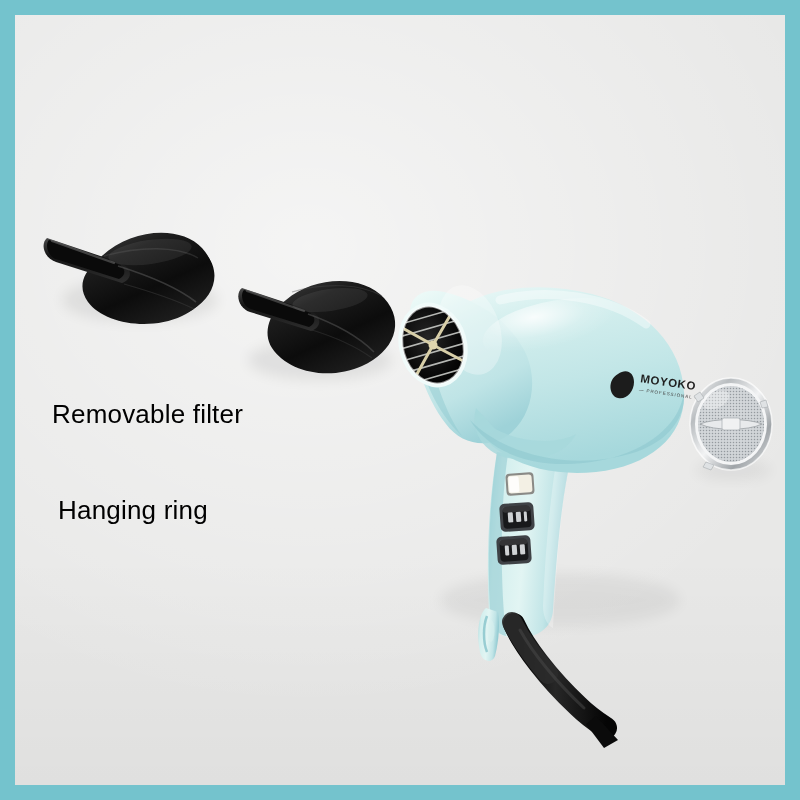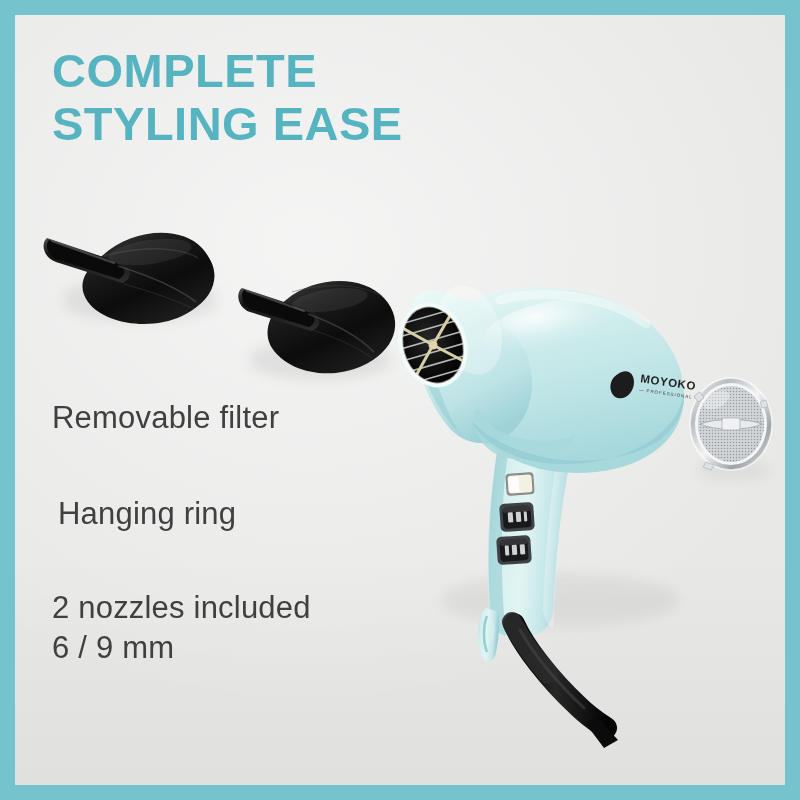--- a/index.html
+++ b/index.html
@@ -51,22 +51,22 @@
     font-weight: 700;
     letter-spacing: 0.5px;
     text-transform: uppercase;
     white-space: pre-line;
   }
 
   
   .feature {
     position: absolute;
     left: 52px;
-    color: #404040;
-    font-size: 31px;
+    color: #000000;
+    font-size: 26px;
     line-height: 1.30;
     font-weight: 400;
     letter-spacing: 0.2px;
     white-space: pre-line;
   }
   #feature-0 { top: 398px; }
   #feature-1 { top: 494px; margin-left: 6px; }
   #feature-2 { top: 588px; }
 
   
@@ -367,23 +367,19 @@
       <rect x="722" y="418" width="18" height="12" rx="2" fill="#f0f1f2" stroke="#a8adb1" stroke-width="0.7"></rect>
 
       <ellipse cx="731" cy="424" rx="41" ry="46" fill="none" stroke="#ffffff" stroke-width="1.6" opacity="0.7"></ellipse>
       <path d="M694 396 L 700 392 L 704 398 L 698 402 Z" fill="#dfe2e4" stroke="#a6abaf" stroke-width="0.6"></path>
       <path d="M760 402 L 766 400 L 768 407 L 762 408 Z" fill="#dfe2e4" stroke="#a6abaf" stroke-width="0.6"></path>
       <path d="M706 462 L 714 465 L 711 470 L 703 467 Z" fill="#dfe2e4" stroke="#a6abaf" stroke-width="0.6"></path>
       <ellipse cx="716" cy="400" rx="14" ry="8" fill="#ffffff" opacity="0.35" transform="rotate(-25 716 400)"></ellipse>
     </g>
   </svg>
 
-  <div id="headline">COMPLETE
-STYLING EASE</div>
 
   <div class="feature" id="feature-0">Removable filter</div>
 
   <div class="feature" id="feature-1">Hanging ring</div>
 
-  <div class="feature" id="feature-2">2 nozzles included
-6 / 9 mm</div>
 
 </div>
 
 </body></html>

